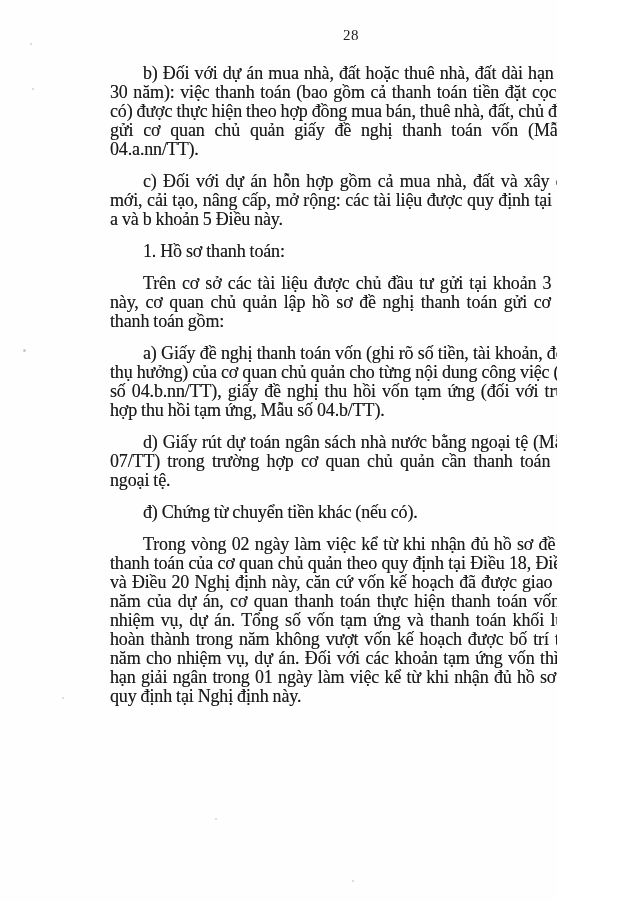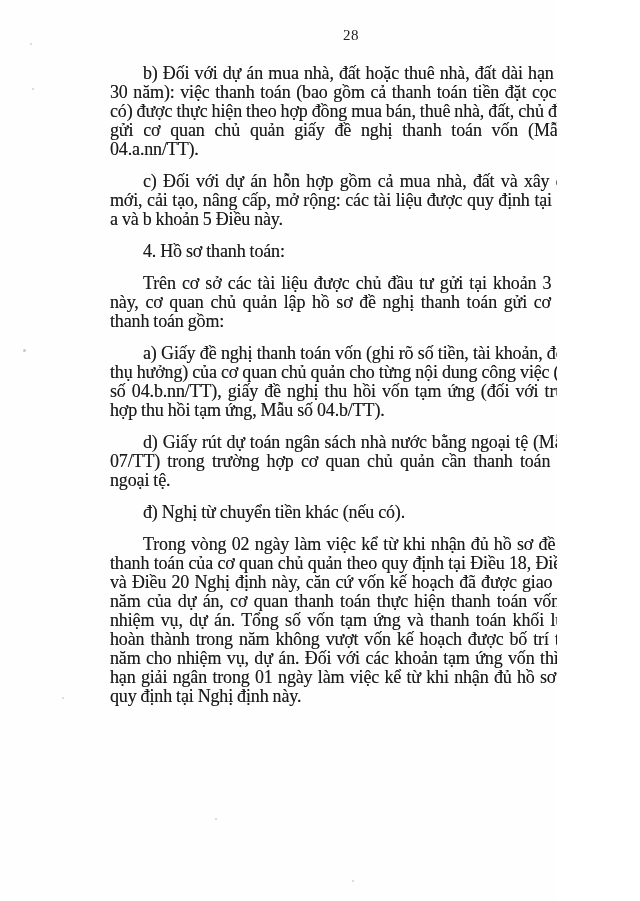--- a/index.html
+++ b/index.html
@@ -55,25 +55,25 @@
 </head>
 <body>
 
 <div class="page">
 
   <div class="page-number">28</div>
 
   <div class="body-text">
     <p>b) Đối với dự án mua nhà, đất hoặc thuê nhà, đất dài hạn (trên 30 năm): việc thanh toán (bao gồm cả thanh toán tiền đặt cọc, nếu có) được thực hiện theo hợp đồng mua bán, thuê nhà, đất, chủ đầu tư gửi cơ quan chủ quản giấy đề nghị thanh toán vốn (Mẫu số 04.a.nn/TT).</p>
     <p>c) Đối với dự án hỗn hợp gồm cả mua nhà, đất và xây dựng mới, cải tạo, nâng cấp, mở rộng: các tài liệu được quy định tại điểm a và b khoản 5 Điều này.</p>
-    <p>4. Hồ sơ thanh toán:</p>
+    <p>1. Hồ sơ thanh toán:</p>
     <p>Trên cơ sở các tài liệu được chủ đầu tư gửi tại khoản 3 Điều này, cơ quan chủ quản lập hồ sơ đề nghị thanh toán gửi cơ quan thanh toán gồm:</p>
     <p>a) Giấy đề nghị thanh toán vốn (ghi rõ số tiền, tài khoản, đơn vị thụ hưởng) của cơ quan chủ quản cho từng nội dung công việc (Mẫu số 04.b.nn/TT), giấy đề nghị thu hồi vốn tạm ứng (đối với trường hợp thu hồi tạm ứng, Mẫu số 04.b/TT).</p>
     <p>d) Giấy rút dự toán ngân sách nhà nước bằng ngoại tệ (Mẫu số 07/TT) trong trường hợp cơ quan chủ quản cần thanh toán bằng ngoại tệ.</p>
-    <p>đ) Nghị từ chuyển tiền khác (nếu có).</p>
+    <p>đ) Chứng từ chuyển tiền khác (nếu có).</p>
     <p>Trong vòng 02 ngày làm việc kể từ khi nhận đủ hồ sơ đề nghị thanh toán của cơ quan chủ quản theo quy định tại Điều 18, Điều 19 và Điều 20 Nghị định này, căn cứ vốn kế hoạch đã được giao hằng năm của dự án, cơ quan thanh toán thực hiện thanh toán vốn cho nhiệm vụ, dự án. Tổng số vốn tạm ứng và thanh toán khối lượng hoàn thành trong năm không vượt vốn kế hoạch được bố trí trong năm cho nhiệm vụ, dự án. Đối với các khoản tạm ứng vốn thì thời hạn giải ngân trong 01 ngày làm việc kể từ khi nhận đủ hồ sơ theo quy định tại Nghị định này.</p>
   </div>
 
   <span class="speck tiny" style="left:627px; top:27px;"></span>
   <span class="speck tiny" style="left:630px; top:76px;"></span>
   <span class="speck tiny" style="left:30px;  top:43px;"></span>
   <span class="speck tiny" style="left:32px;  top:88px;"></span>
   <span class="speck" style="left:617px; top:205px;"></span>
   <span class="speck tiny" style="left:635px; top:307px;"></span>
   <span class="speck" style="left:23px;  top:349px;"></span>

